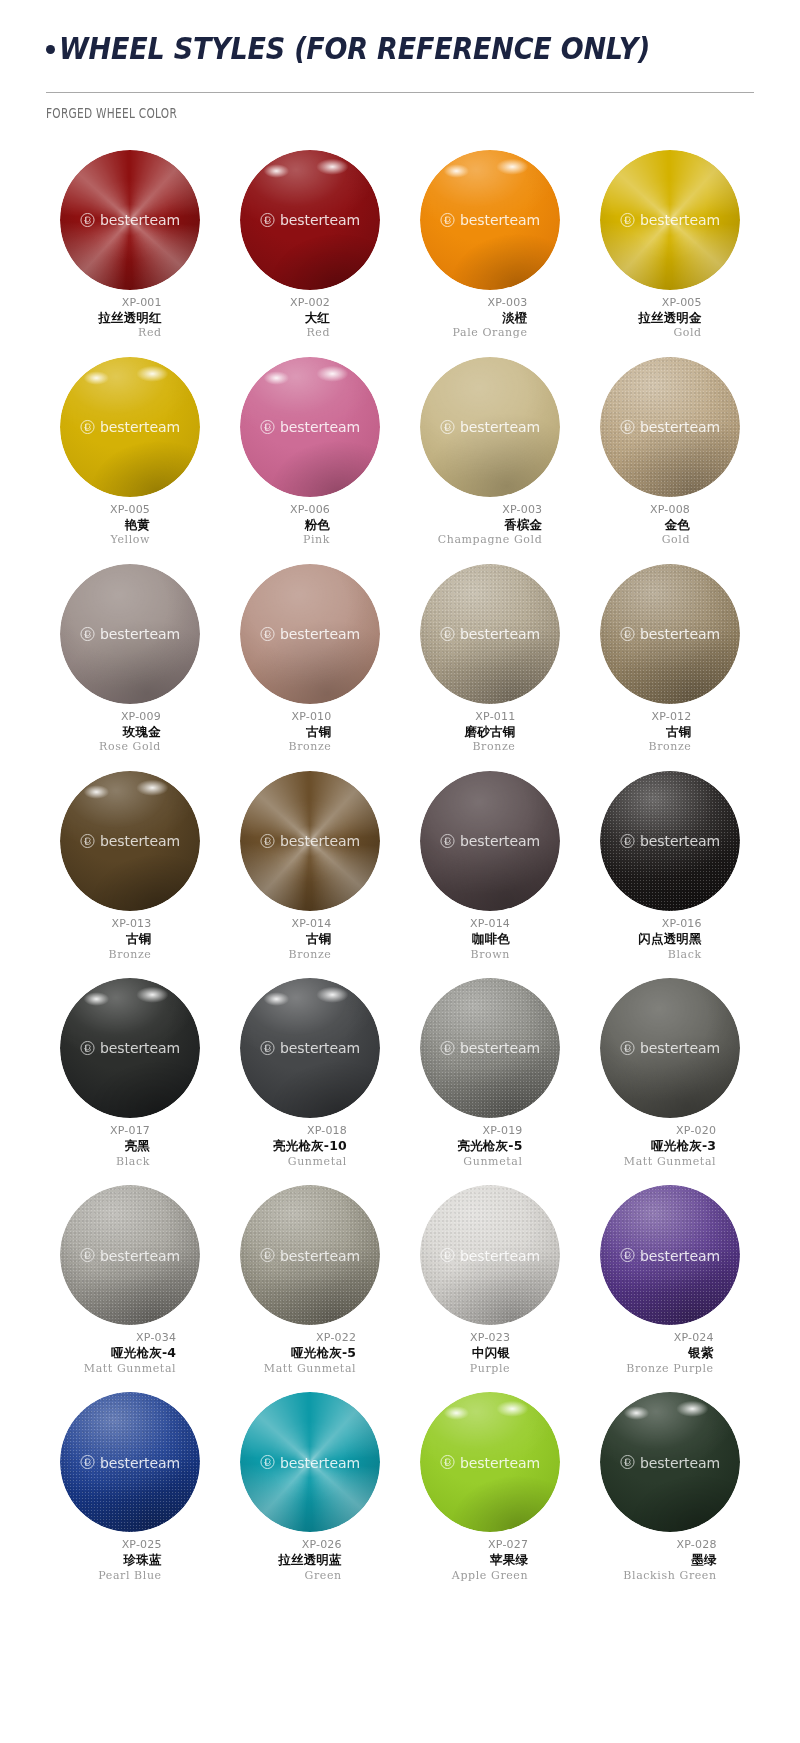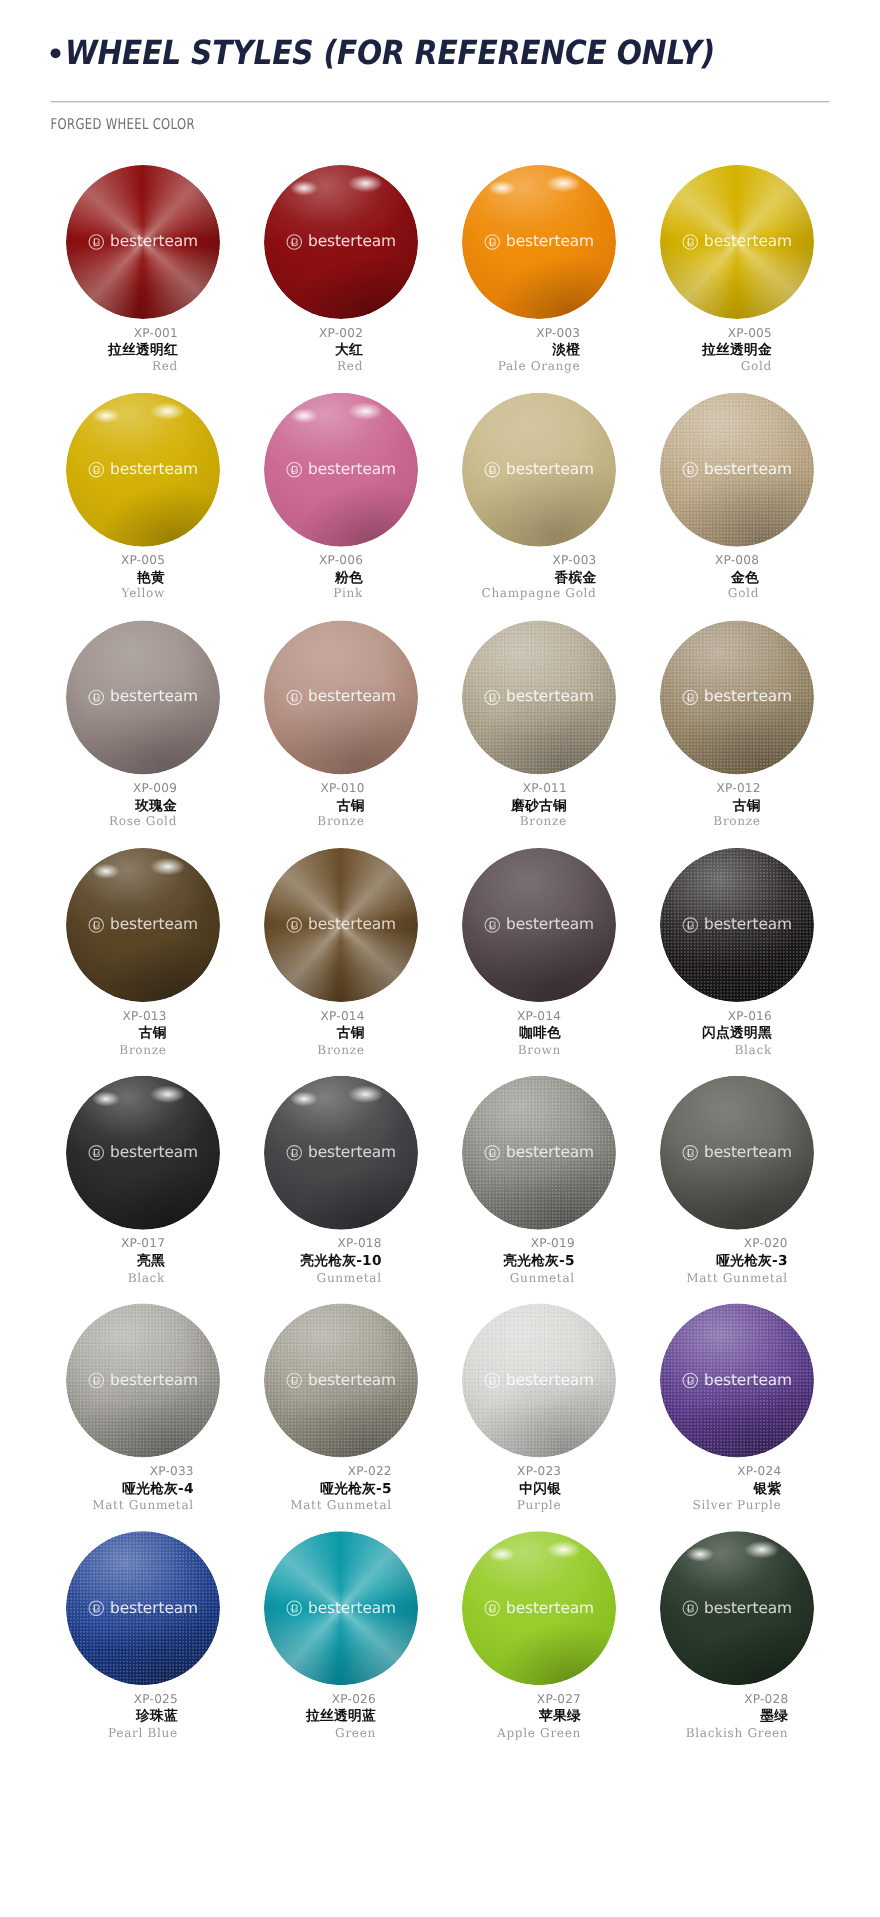--- a/index.html
+++ b/index.html
@@ -676,21 +676,21 @@
             <span class="logo-badge"><svg viewBox="0 0 24 24" width="15" height="15" aria-hidden="true">
                 <circle cx="12" cy="12" r="10.5" fill="none" stroke="rgba(255,255,255,0.80)" stroke-width="1.6"></circle>
                 <path d="M9.2 7.2h4.0c2.0 0 3.1 1.1 3.1 2.6 0 1.3-0.8 2.1-1.9 2.4 1.3 0.25 2.1 1.1 2.1 2.5 0 1.7-1.3 2.8-3.4 2.8H9.2z" fill="none" stroke="rgba(255,255,255,0.80)" stroke-width="1.5" stroke-linejoin="round"></path>
                 <path d="M9.2 7.2v9.9" fill="none" stroke="rgba(255,255,255,0.80)" stroke-width="1.6"></path>
                 <path d="M7.0 13.0c1.6 1.9 4.2 2.6 6.6 1.6" fill="none" stroke="rgba(255,255,255,0.80)" stroke-width="1.4" stroke-linecap="round"></path>
               </svg></span>
             <span class="logo-text">besterteam</span>
           </div>
         </div>
         <div class="labels">
-          <div class="code">XP-033</div>
+          <div class="code">XP-034</div>
           <div class="cn">哑光枪灰-4</div>
           <div class="en">Matt Gunmetal</div>
         </div>
       </div>
       <div class="cell">
         <div class="disc-wrap">
           <div class="disc fin-metallic">
             <div class="base" style="background: radial-gradient(circle at 42% 30%, rgb(157, 154, 140) 0%, rgb(157, 154, 140) 38%, rgb(109, 106, 94) 100%);"></div>
             <div class="sheen"></div>
             <div class="spec"></div>
@@ -747,21 +747,21 @@
                 <path d="M9.2 7.2h4.0c2.0 0 3.1 1.1 3.1 2.6 0 1.3-0.8 2.1-1.9 2.4 1.3 0.25 2.1 1.1 2.1 2.5 0 1.7-1.3 2.8-3.4 2.8H9.2z" fill="none" stroke="rgba(255,255,255,0.88)" stroke-width="1.5" stroke-linejoin="round"></path>
                 <path d="M9.2 7.2v9.9" fill="none" stroke="rgba(255,255,255,0.88)" stroke-width="1.6"></path>
                 <path d="M7.0 13.0c1.6 1.9 4.2 2.6 6.6 1.6" fill="none" stroke="rgba(255,255,255,0.88)" stroke-width="1.4" stroke-linecap="round"></path>
               </svg></span>
             <span class="logo-text">besterteam</span>
           </div>
         </div>
         <div class="labels">
           <div class="code">XP-024</div>
           <div class="cn">银紫</div>
-          <div class="en">Silver Purple</div>
+          <div class="en">Bronze Purple</div>
         </div>
       </div>
       <div class="cell">
         <div class="disc-wrap">
           <div class="disc fin-metallic">
             <div class="base" style="background: radial-gradient(circle at 42% 30%, rgb(27, 61, 146) 0%, rgb(27, 61, 146) 38%, rgb(16, 39, 97) 100%);"></div>
             <div class="sheen"></div>
             <div class="spec"></div>
           </div>
           <div class="logo">

